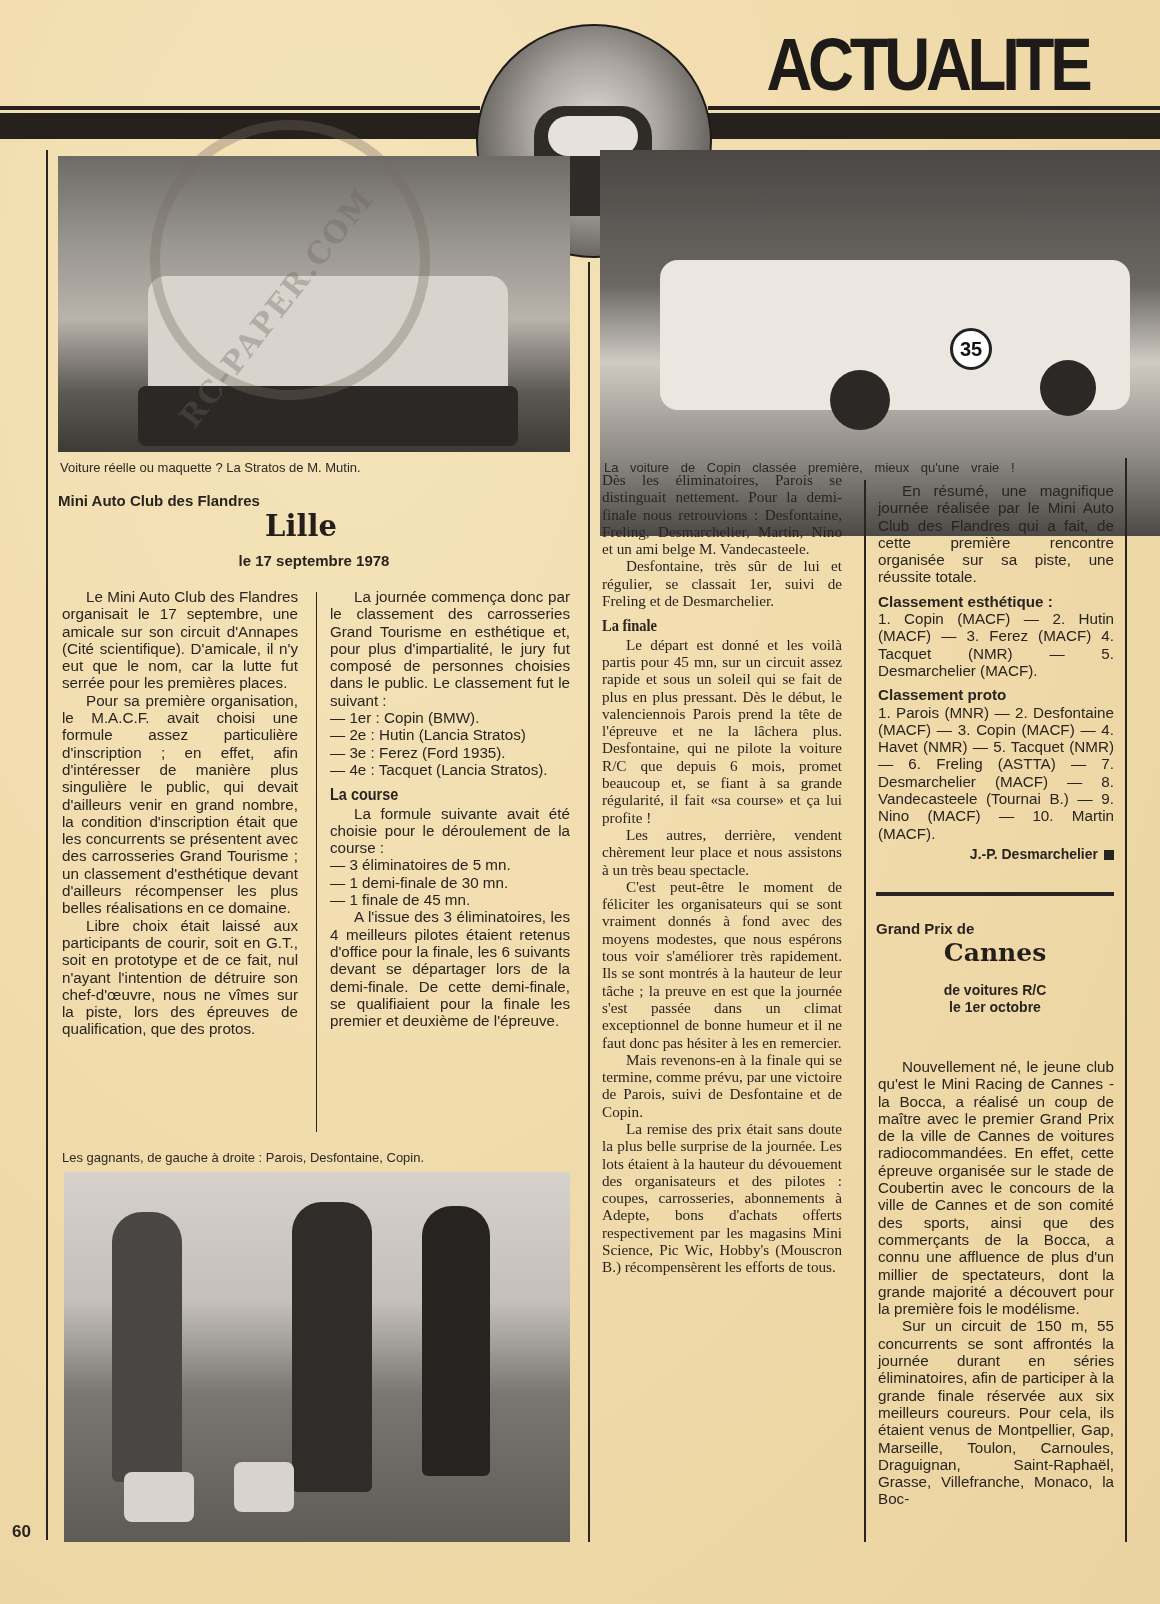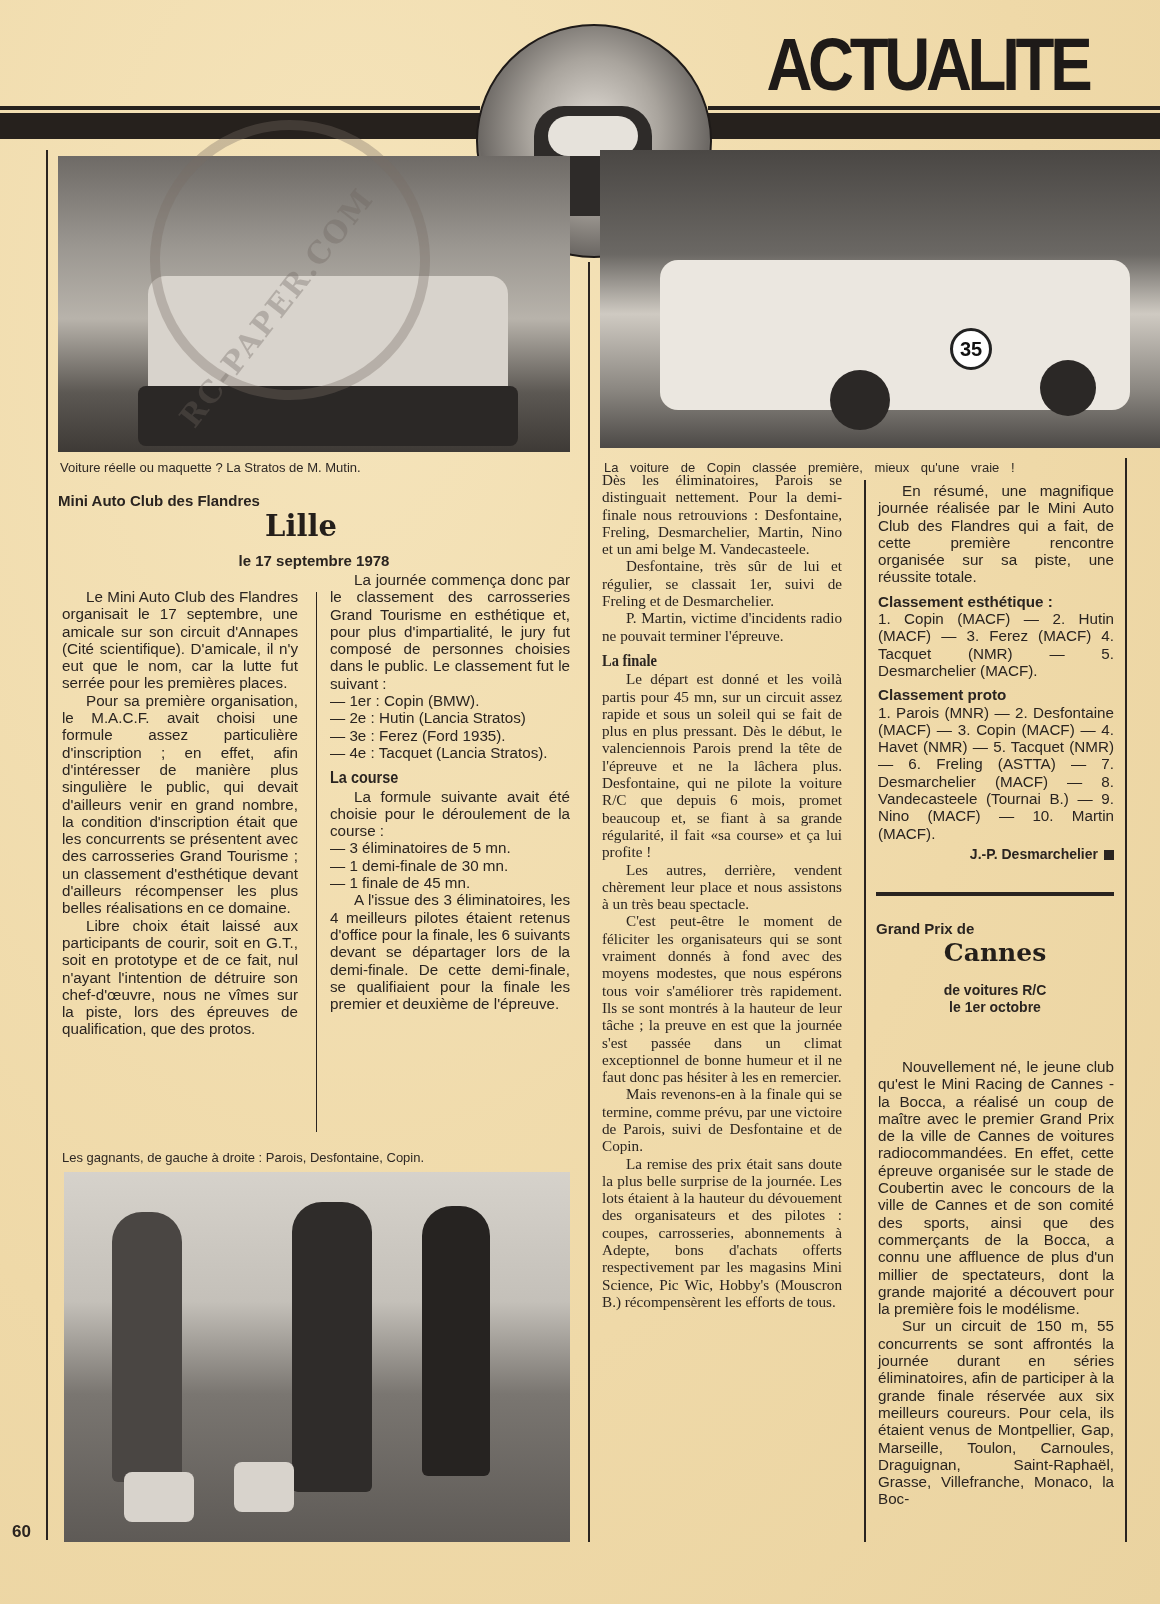--- a/index.html
+++ b/index.html
@@ -75,21 +75,21 @@
 <div class="abs photo" style="left:58px;top:156px;width:512px;height:296px;">
   <div class="shape1" style="left:90px;top:120px;width:360px;height:150px;"></div>
   <div class="shape2" style="left:80px;top:230px;width:380px;height:60px;"></div>
 </div>
 <div class="abs caption" style="left:60px;top:460px;">Voiture réelle ou maquette ? La Stratos de M. Mutin.</div>
 
 <div class="abs watermark" style="left:150px;top:120px;width:260px;height:260px;"></div>
 <div class="abs wm-text" style="left:130px;top:290px;">RC-PAPER.COM</div>
 
 <div class="abs vrule" style="left:588px;top:262px;height:1280px;"></div>
-<div class="abs photo" style="left:600px;top:150px;width:560px;height:298px;background:linear-gradient(180deg,#4a4744 0%,#6b6864 35%,#cfcac2 55%,#8c8882 80%,#4c4946 100%);">
+<div class="abs photo" style="left:600px;top:150px;width:560px;height:386px;background:linear-gradient(180deg,#4a4744 0%,#6b6864 35%,#cfcac2 55%,#8c8882 80%,#4c4946 100%);">
   <div class="shape1" style="left:60px;top:110px;width:470px;height:150px;background:#ebe7e0;"></div>
   <div class="shape2" style="left:230px;top:220px;width:60px;height:60px;border-radius:50%;"></div>
   <div class="shape2" style="left:440px;top:210px;width:56px;height:56px;border-radius:50%;"></div>
   <div class="abs" style="left:350px;top:178px;width:36px;height:36px;border-radius:50%;background:#fff;border:3px solid #222;font-weight:bold;font-size:20px;text-align:center;line-height:36px;color:#111;">35</div>
 </div>
 <div class="abs caption" style="left:604px;top:460px;word-spacing:8px;">La voiture de Copin classée première, mieux qu'une vraie !</div>
 
 <div class="abs vrule" style="left:1125px;top:458px;height:1084px;"></div>
 <div class="abs vrule" style="left:864px;top:480px;height:1062px;"></div>
 
@@ -97,21 +97,21 @@
 <div class="abs big-title" style="left:45px;top:512px;width:512px;font-size:29px;">Lille</div>
 <div class="abs dateline" style="left:58px;top:552px;width:512px;">le 17 septembre 1978</div>
 
 <div class="abs col" style="left:62px;top:588px;width:236px;">
   <p>Le Mini Auto Club des Flandres organisait le 17 septembre, une amicale sur son circuit d'Annapes (Cité scientifique). D'amicale, il n'y eut que le nom, car la lutte fut serrée pour les premières places.</p>
   <p>Pour sa première organisation, le M.A.C.F. avait choisi une formule assez particulière d'inscription ; en effet, afin d'intéresser de manière plus singulière le public, qui devait d'ailleurs venir en grand nombre, la condition d'inscription était que les concurrents se présentent avec des carrosseries Grand Tourisme ; un classement d'esthétique devant d'ailleurs récompenser les plus belles réalisations en ce domaine.</p>
   <p>Libre choix était laissé aux participants de courir, soit en G.T., soit en prototype et de ce fait, nul n'ayant l'intention de détruire son chef-d'œuvre, nous ne vîmes sur la piste, lors des épreuves de qualification, que des protos.</p>
 </div>
 <div class="abs vrule" style="left:316px;top:592px;height:540px;width:1px;"></div>
 
-<div class="abs col" style="left:330px;top:571px;width:240px;">
+<div class="abs col" style="left:330px;top:588px;width:240px;">
   <p>La journée commença donc par le classement des carrosseries Grand Tourisme en esthétique et, pour plus d'impartialité, le jury fut composé de personnes choisies dans le public. Le classement fut le suivant :</p>
   <ul class="list">
     <li>1er : Copin (BMW).</li>
     <li>2e : Hutin (Lancia Stratos)</li>
     <li>3e : Ferez (Ford 1935).</li>
     <li>4e : Tacquet (Lancia Stratos).</li>
   </ul>
   <p class="sub">La course</p>
   <p>La formule suivante avait été choisie pour le déroulement de la course :</p>
   <ul class="list">
@@ -131,21 +131,20 @@
   <div class="shape1" style="left:170px;top:290px;width:60px;height:50px;border-radius:8px;"></div>
 </div>
 <div class="abs pageno" style="left:12px;top:1522px;">60</div>
 
 <div class="abs col" style="left:330px;top:1112px;width:240px;">
 </div>
 
 <div class="abs col" style="left:602px;top:471px;width:240px;font-family:Liberation Serif, serif;">
   <p class="noind">Dès les éliminatoires, Parois se distinguait nettement. Pour la demi-finale nous retrouvions : Desfontaine, Freling, Desmarchelier, Martin, Nino et un ami belge M. Vandecasteele.</p>
   <p>Desfontaine, très sûr de lui et régulier, se classait 1er, suivi de Freling et de Desmarchelier.</p>
-  <p>P. Martin, victime d'incidents radio ne pouvait terminer l'épreuve.</p>
   <p class="sub">La finale</p>
   <p>Le départ est donné et les voilà partis pour 45 mn, sur un circuit assez rapide et sous un soleil qui se fait de plus en plus pressant. Dès le début, le valenciennois Parois prend la tête de l'épreuve et ne la lâchera plus. Desfontaine, qui ne pilote la voiture R/C que depuis 6 mois, promet beaucoup et, se fiant à sa grande régularité, il fait «sa course» et ça lui profite !</p>
   <p>Les autres, derrière, vendent chèrement leur place et nous assistons à un très beau spectacle.</p>
   <p>C'est peut-être le moment de féliciter les organisateurs qui se sont vraiment donnés à fond avec des moyens modestes, que nous espérons tous voir s'améliorer très rapidement. Ils se sont montrés à la hauteur de leur tâche ; la preuve en est que la journée s'est passée dans un climat exceptionnel de bonne humeur et il ne faut donc pas hésiter à les en remercier.</p>
   <p>Mais revenons-en à la finale qui se termine, comme prévu, par une victoire de Parois, suivi de Desfontaine et de Copin.</p>
   <p>La remise des prix était sans doute la plus belle surprise de la journée. Les lots étaient à la hauteur du dévouement des organisateurs et des pilotes : coupes, carrosseries, abonnements à Adepte, bons d'achats offerts respectivement par les magasins Mini Science, Pic Wic, Hobby's (Mouscron B.) récompensèrent les efforts de tous.</p>
 </div>
 
 <div class="abs col" style="left:878px;top:482px;width:236px;">
   <p>En résumé, une magnifique journée réalisée par le Mini Auto Club des Flandres qui a fait, de cette première rencontre organisée sur sa piste, une réussite totale.</p>

